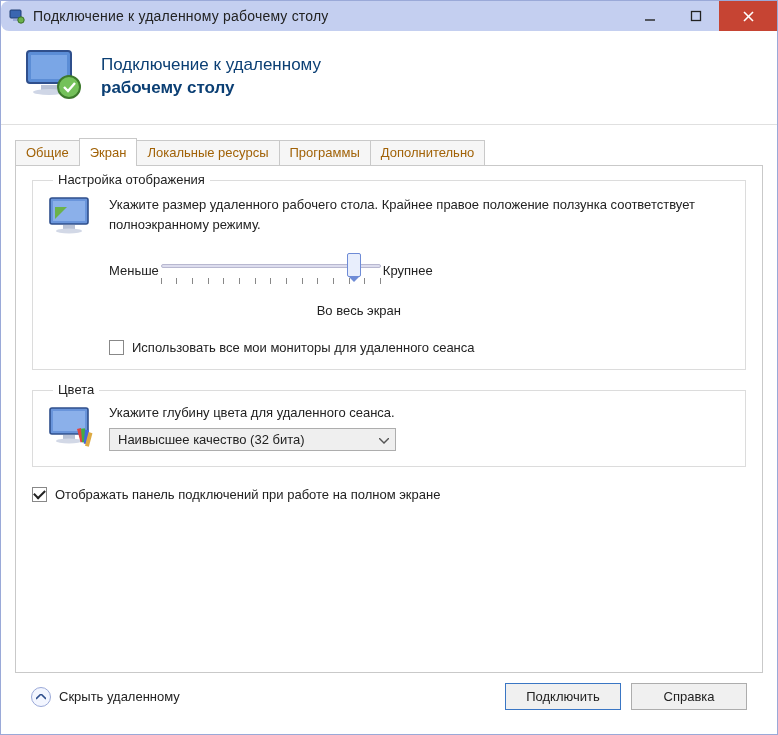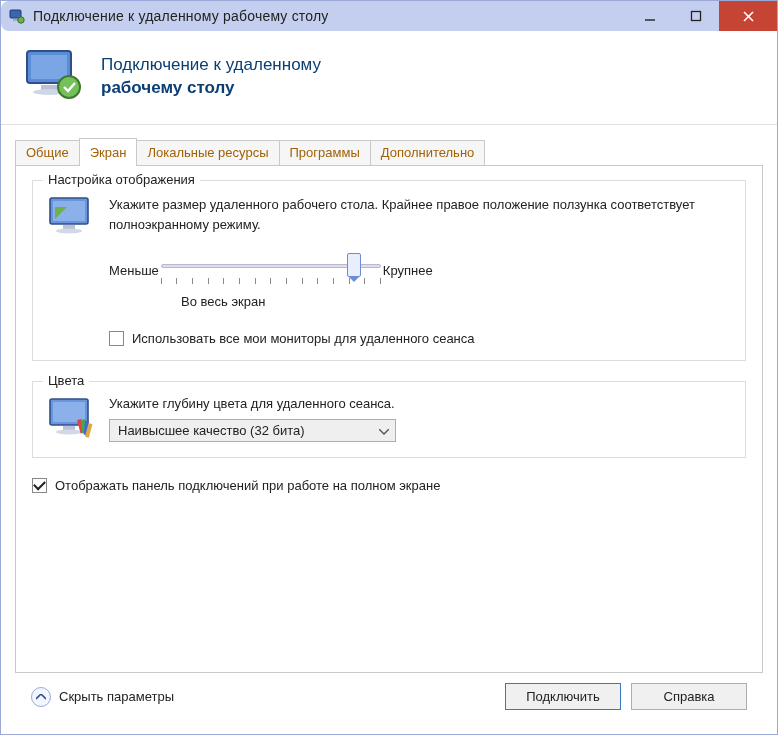--- a/index.html
+++ b/index.html
@@ -95,21 +95,21 @@
 
   
   .groupbox {
     border: 1px solid #dcdcdc;
     position: relative;
     padding: 14px 14px 14px 14px;
     margin-bottom: 20px;
   }
   .groupbox .legend {
     position: absolute;
-    top: -9px; left: 10px;
+    top: -9px; left: 20px;
     background: #fff;
     padding: 0 5px;
     font-size: 13px;
     color: #222;
   }
 
   .grow { display: flex; gap: 14px; align-items: flex-start; }
   .mon-icon-sm { flex: 0 0 48px; }
 
   .desc { line-height: 1.5; color: #222; margin-bottom: 22px; }
@@ -140,21 +140,21 @@
     border-right:6px solid transparent;
     border-top:6px solid #6e8bd6;
   }
   .slider-ticks {
     display: flex; justify-content: space-between;
     margin-top: 10px;
   }
   .slider-ticks span {
     width: 1px; height: 6px; background: #888;
   }
-  .slider-caption { text-align: left; margin-top: 10px; font-size: 13px; }
+  .slider-caption { text-align: right; margin-top: 19px; font-size: 13px; }
 
   .checkrow { display: flex; align-items: center; gap: 8px; margin-top: 22px; }
   .chk {
     width: 15px; height: 15px;
     border: 1px solid #888; background: #fff;
     display: inline-flex; align-items: center; justify-content: center;
   }
   .chk.checked::after {
     content: ""; width: 9px; height: 5px;
     border-left: 2px solid #222; border-bottom: 2px solid #222;
@@ -348,21 +348,21 @@
 
     </div>
 
     <div class="footer">
       <span class="hide-opts">
         <span class="circle-chev">
           <svg width="10" height="6">
               <path d="M0 5 L5 0 L10 5" fill="none" stroke="#2f4f8c" stroke-width="1.6"></path>
             </svg>
         </span>
-        <span>Скрыть параметры</span>
+        <span>Скрыть удаленному</span>
       </span>
       <span class="spacer"></span>
       <div class="btn primary">Подключить</div>
       <div class="btn">Справка</div>
     </div>
 
   </div>
 
 </div>
 

